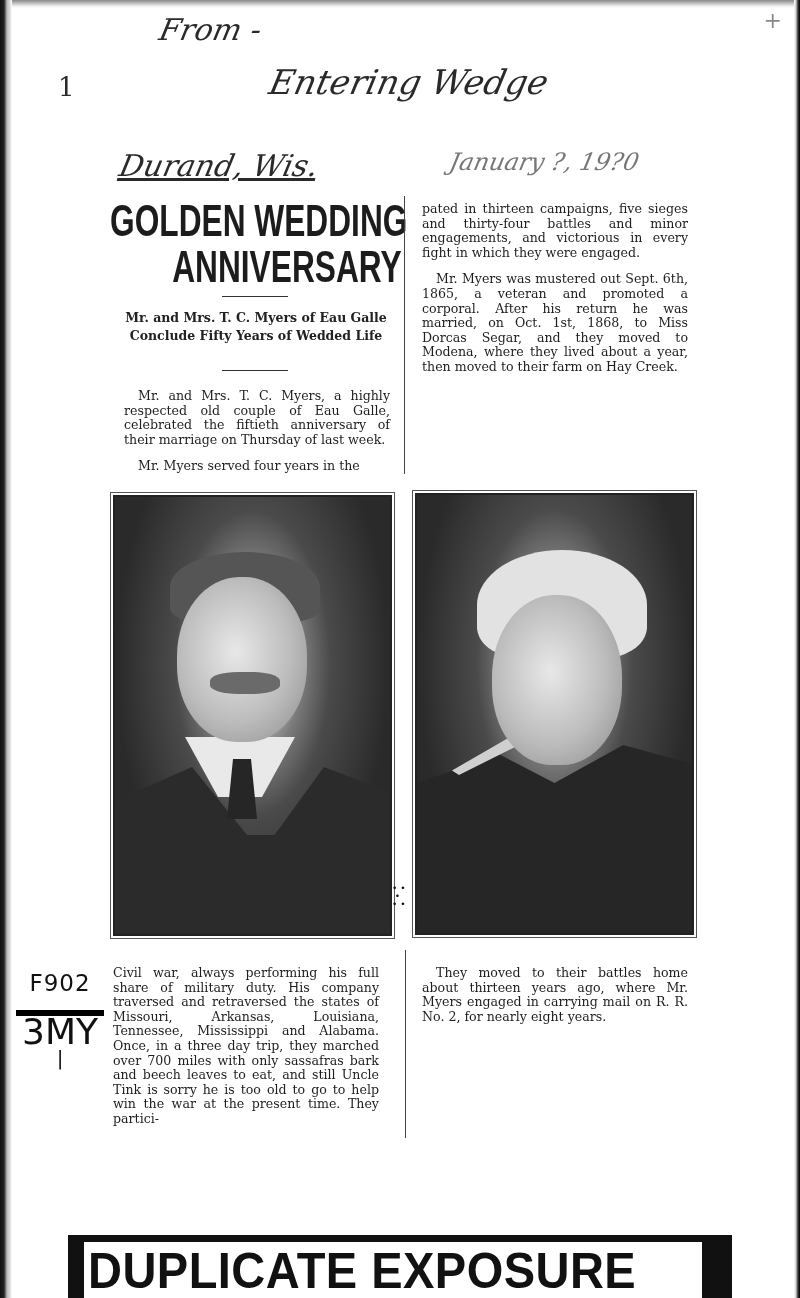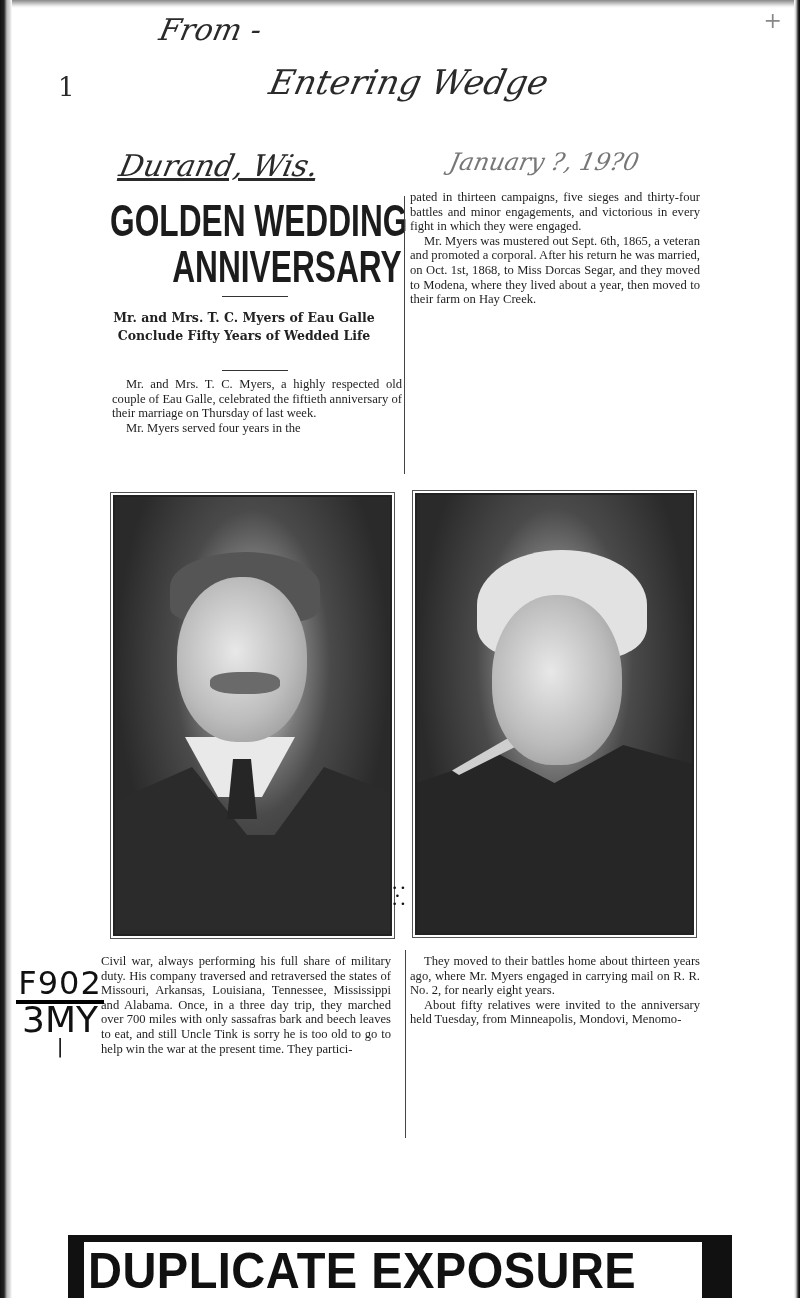--- a/index.html
+++ b/index.html
@@ -41,31 +41,31 @@
       font-weight: bold; color: #1c1c1c;
       transform: scaleX(0.72); transform-origin: left top;
     }
     .headline .l1 { display: block; font-size: 44px; line-height: 46px; letter-spacing: 0; white-space: nowrap; width: 405px; }
     .headline .l2 { display: block; font-size: 44px; line-height: 46px; white-space: nowrap; text-align: right; width: 405px; }
 
     .rule {
       position: absolute; height: 2px; background: #333;
     }
     .subhead {
-      position: absolute; left: 98px; top: 309px; width: 292px;
+      position: absolute; left: 110px; top: 309px; width: 292px;
       font-family: "DejaVu Serif", serif; font-weight: bold;
       font-size: 12.5px; line-height: 18px; text-align: center; color: #222;
     }
     .col {
       position: absolute;
       font-family: "DejaVu Serif", serif;
       font-size: 12.6px; line-height: 14.6px;
       color: #1e1e1e; text-align: justify;
     }
-    .col p { margin: 0; text-indent: 0; font-family: Liberation Serif, serif; }
+    .col p { margin: 12px; text-indent: 0; }
     .col p.ind { text-indent: 14px; }
     .col1-top { left: 112px; top: 377px; width: 290px; }
     .col2-top { left: 410px; top: 190px; width: 290px; }
     .col1-bot { left: 101px; top: 954px; width: 290px; }
     .col2-bot { left: 410px; top: 954px; width: 290px; }
     .vline {
       position: absolute; width: 1px; background: #444;
     }
 
     .photo {
@@ -120,21 +120,21 @@
     .dots {
       position: absolute; left: 392px; top: 884px; width: 22px; height: 40px;
       font-size: 9px; line-height: 8px; color: #111; font-family: "DejaVu Sans", sans-serif;
     }
 
     .stamp-code {
       position: absolute; left: 16px; top: 968px;
       font-family: "DejaVu Sans", sans-serif; color: #111;
       text-align: center; width: 88px;
     }
-    .stamp-code .top { font-size: 32px; line-height: 30px; border-bottom: 4px solid #000000; padding-bottom: 2px; letter-spacing: 1px; }
+    .stamp-code .top { font-size: 23px; line-height: 30px; border-bottom: 6px solid #000000; padding-bottom: 12px; letter-spacing: 1px; }
     .stamp-code .bot { font-size: 36px; line-height: 32px; letter-spacing: 0; }
     .stamp-code .tick { font-size: 20px; line-height: 20px; }
 
     .dup-bar {
       position: absolute; left: 68px; top: 1235px; width: 664px; height: 63px;
       background: #111;
     }
     .dup-box {
       position: absolute; left: 84px; top: 1242px; width: 618px; height: 56px;
       background: #fff; border-bottom: none;
@@ -196,21 +196,20 @@
 </div>
 <div class="dots">• •<br>&nbsp;•<br>• •</div>
 
 <div class="vline" style="left:405px; top:950px; height:188px;"></div>
 
 <div class="col col1-bot">
   <p>Civil war, always performing his full share of military duty. His company traversed and retraversed the states of Missouri, Arkansas, Louisiana, Tennessee, Mississippi and Alabama. Once, in a three day trip, they marched over 700 miles with only sassafras bark and beech leaves to eat, and still Uncle Tink is sorry he is too old to go to help win the war at the present time. They partici-</p>
 </div>
 <div class="col col2-bot">
   <p class="ind">They moved to their battles home about thirteen years ago, where Mr. Myers engaged in carrying mail on R. R. No. 2, for nearly eight years.</p>
-  <p class="ind">About fifty relatives were invited to the anniversary held Tuesday, from Minneapolis, Mondovi, Menomo-</p>
 </div>
 
 <div class="stamp-code">
   <div class="top">F902</div>
   <div class="bot">3MY</div>
   <div class="tick">|</div>
 </div>
 
 <div class="dup-bar"></div>
 <div class="dup-box"></div>

